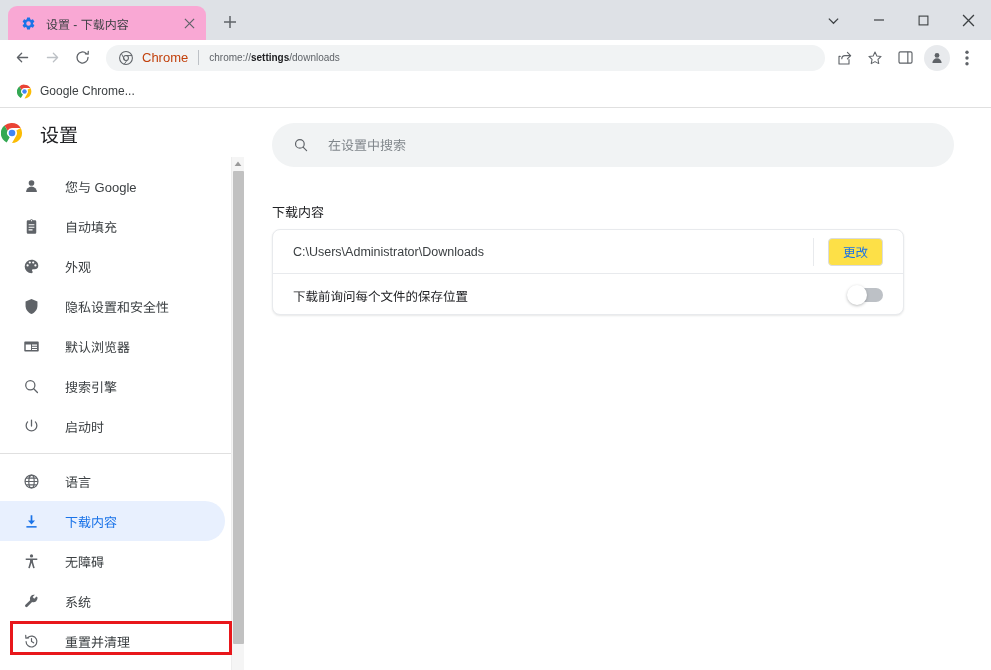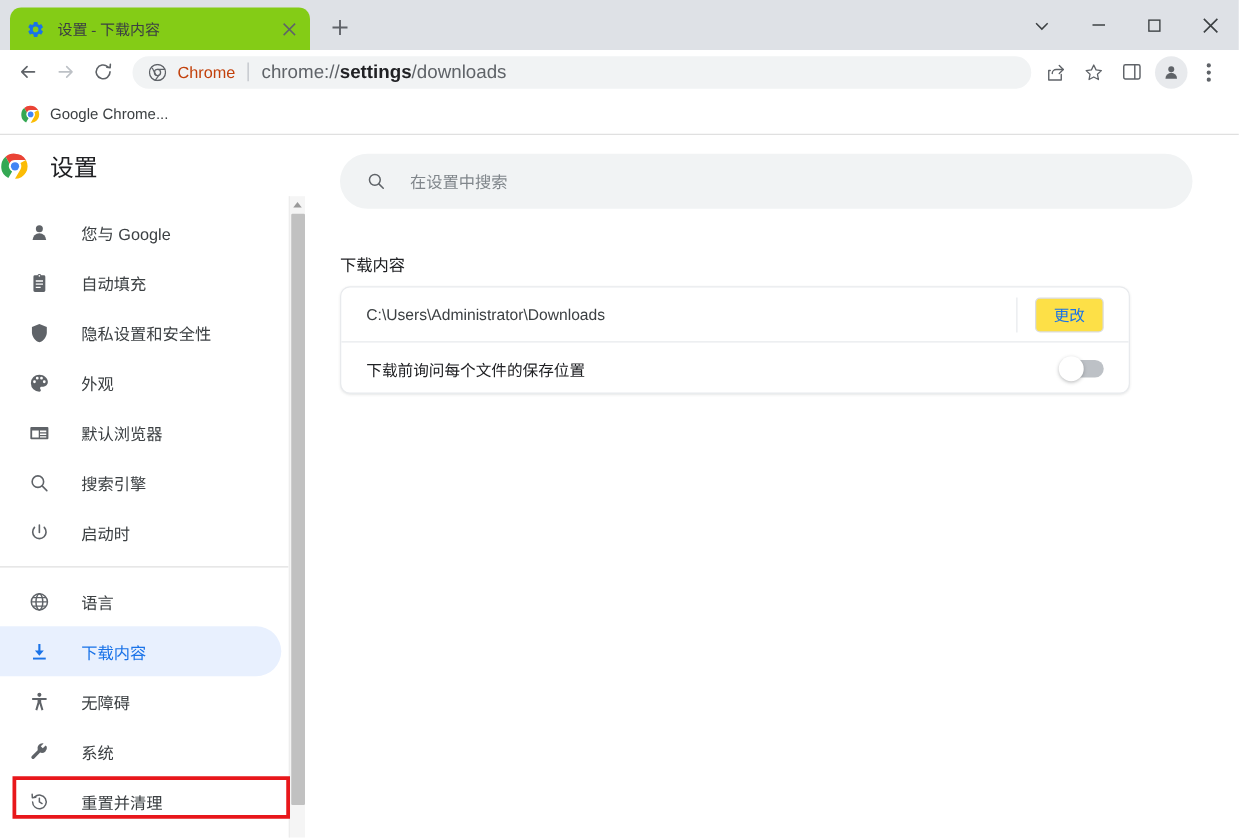--- a/index.html
+++ b/index.html
@@ -12,26 +12,25 @@
 
   
   .tabstrip {
     position: absolute; left: 0; top: 0; width: 991px; height: 40px;
     background: #dee1e6;
     display: flex; align-items: flex-end;
   }
   .tab {
     position: relative;
     margin-left: 8px;
-    width: 240px; height: 34px;
-    background: #84cc16;
+    width: 198px; height: 34px;
+    background: #f9a8d4;
     border-radius: 9px 9px 0 0;
     display: flex; align-items: center;
     padding: 0 8px 0 12px;
-    font-family: Liberation Serif, serif;
   }
   .tab-favicon {
     width: 16px; height: 16px; flex: 0 0 16px;
     display: flex; align-items: center; justify-content: center;
   }
   .tab-title {
     flex: 1 1 auto;
     margin-left: 10px;
     font-size: 12px;
     color: #3c4043;
@@ -86,21 +85,21 @@
   }
   .omni-chrome-icon { width: 15px; height: 15px; flex: 0 0 15px; display:flex; align-items:center; justify-content:center;}
   .omni-label {
     font-size: 13px; color: #c2410c; margin-left: 9px; white-space: nowrap;
   }
   .omni-sep {
     width: 1px; height: 15px; background: #bdc1c6; margin: 0 10px;
     flex: 0 0 1px;
   }
   .omni-url {
-    font-size: 15px; color: #5f6368; white-space: nowrap;
+    font-size: 10px; color: #5f6368; white-space: nowrap;
     overflow: hidden; text-overflow: ellipsis;
   }
   .omni-url b { color: #202124; font-weight: 700; }
   .tb-right { display: flex; align-items: center; flex: 0 0 auto; }
   .avatar-btn {
     width: 26px; height: 26px; border-radius: 50%;
     background: #e8eaed;
     display: flex; align-items: center; justify-content: center;
     color: #5f6368; margin: 0 3px;
   }
@@ -439,33 +438,33 @@
         <svg width="17" height="17" viewBox="0 0 20 20" fill="currentColor">
           <path d="M14.2 2.6h-2.4a2 2 0 0 0-3.6 0H5.8A1.4 1.4 0 0 0 4.4 4v13a1.4 1.4 0 0 0 1.4 1.4h8.4A1.4 1.4 0 0 0 15.6 17V4a1.4 1.4 0 0 0-1.4-1.4zM10 2.3a.8.8 0 1 1 0 1.6.8.8 0 0 1 0-1.6zM6.6 7.3h6.8v1.3H6.6zm0 3h6.8v1.3H6.6zm0 3h4.6v1.3H6.6z"></path>
         </svg>
       </span>
       <span class="nav-label">自动填充</span>
     </div>
 
     <div class="nav-item">
       <span class="nav-icon">
         <svg width="17" height="17" viewBox="0 0 20 20" fill="currentColor">
+          <path d="M10 2a8 8 0 0 0 0 16c.8 0 1.4-.6 1.4-1.4 0-.4-.15-.7-.4-.95-.25-.25-.4-.6-.4-.95 0-.8.6-1.4 1.4-1.4h1.6A4.4 4.4 0 0 0 18 8.9C18 5.1 14.4 2 10 2zM5.4 10a1.3 1.3 0 1 1 0-2.6 1.3 1.3 0 0 1 0 2.6zm2.6-3.4a1.3 1.3 0 1 1 0-2.6 1.3 1.3 0 0 1 0 2.6zm4 0a1.3 1.3 0 1 1 0-2.6 1.3 1.3 0 0 1 0 2.6zm2.6 3.4a1.3 1.3 0 1 1 0-2.6 1.3 1.3 0 0 1 0 2.6z"></path>
+        </svg>
+      </span>
+      <span class="nav-label">外观</span>
+    </div>
+
+    <div class="nav-item">
+      <span class="nav-icon">
+        <svg width="17" height="17" viewBox="0 0 20 20" fill="currentColor">
           <path d="M10 1.3 3 4.2v4.9c0 4.3 3 8.3 7 9.6 4-1.3 7-5.3 7-9.6V4.2z"></path>
         </svg>
       </span>
       <span class="nav-label">隐私设置和安全性</span>
-    </div>
-
-    <div class="nav-item">
-      <span class="nav-icon">
-        <svg width="17" height="17" viewBox="0 0 20 20" fill="currentColor">
-          <path d="M10 2a8 8 0 0 0 0 16c.8 0 1.4-.6 1.4-1.4 0-.4-.15-.7-.4-.95-.25-.25-.4-.6-.4-.95 0-.8.6-1.4 1.4-1.4h1.6A4.4 4.4 0 0 0 18 8.9C18 5.1 14.4 2 10 2zM5.4 10a1.3 1.3 0 1 1 0-2.6 1.3 1.3 0 0 1 0 2.6zm2.6-3.4a1.3 1.3 0 1 1 0-2.6 1.3 1.3 0 0 1 0 2.6zm4 0a1.3 1.3 0 1 1 0-2.6 1.3 1.3 0 0 1 0 2.6zm2.6 3.4a1.3 1.3 0 1 1 0-2.6 1.3 1.3 0 0 1 0 2.6z"></path>
-        </svg>
-      </span>
-      <span class="nav-label">外观</span>
     </div>
 
     <div class="nav-item">
       <span class="nav-icon">
         <svg width="17" height="17" viewBox="0 0 20 20" fill="currentColor">
           <path d="M2.4 4.2h15.2a.9.9 0 0 1 .9.9v9.8a.9.9 0 0 1-.9.9H2.4a.9.9 0 0 1-.9-.9V5.1a.9.9 0 0 1 .9-.9zm.8 3.3v6.6h6.2V7.5zm7.4 0v1.6h5.9V7.5zm0 2.8v1.4h5.9v-1.4zm0 2.6v1.2h5.9v-1.2z"></path>
         </svg>
       </span>
       <span class="nav-label">默认浏览器</span>
     </div>

